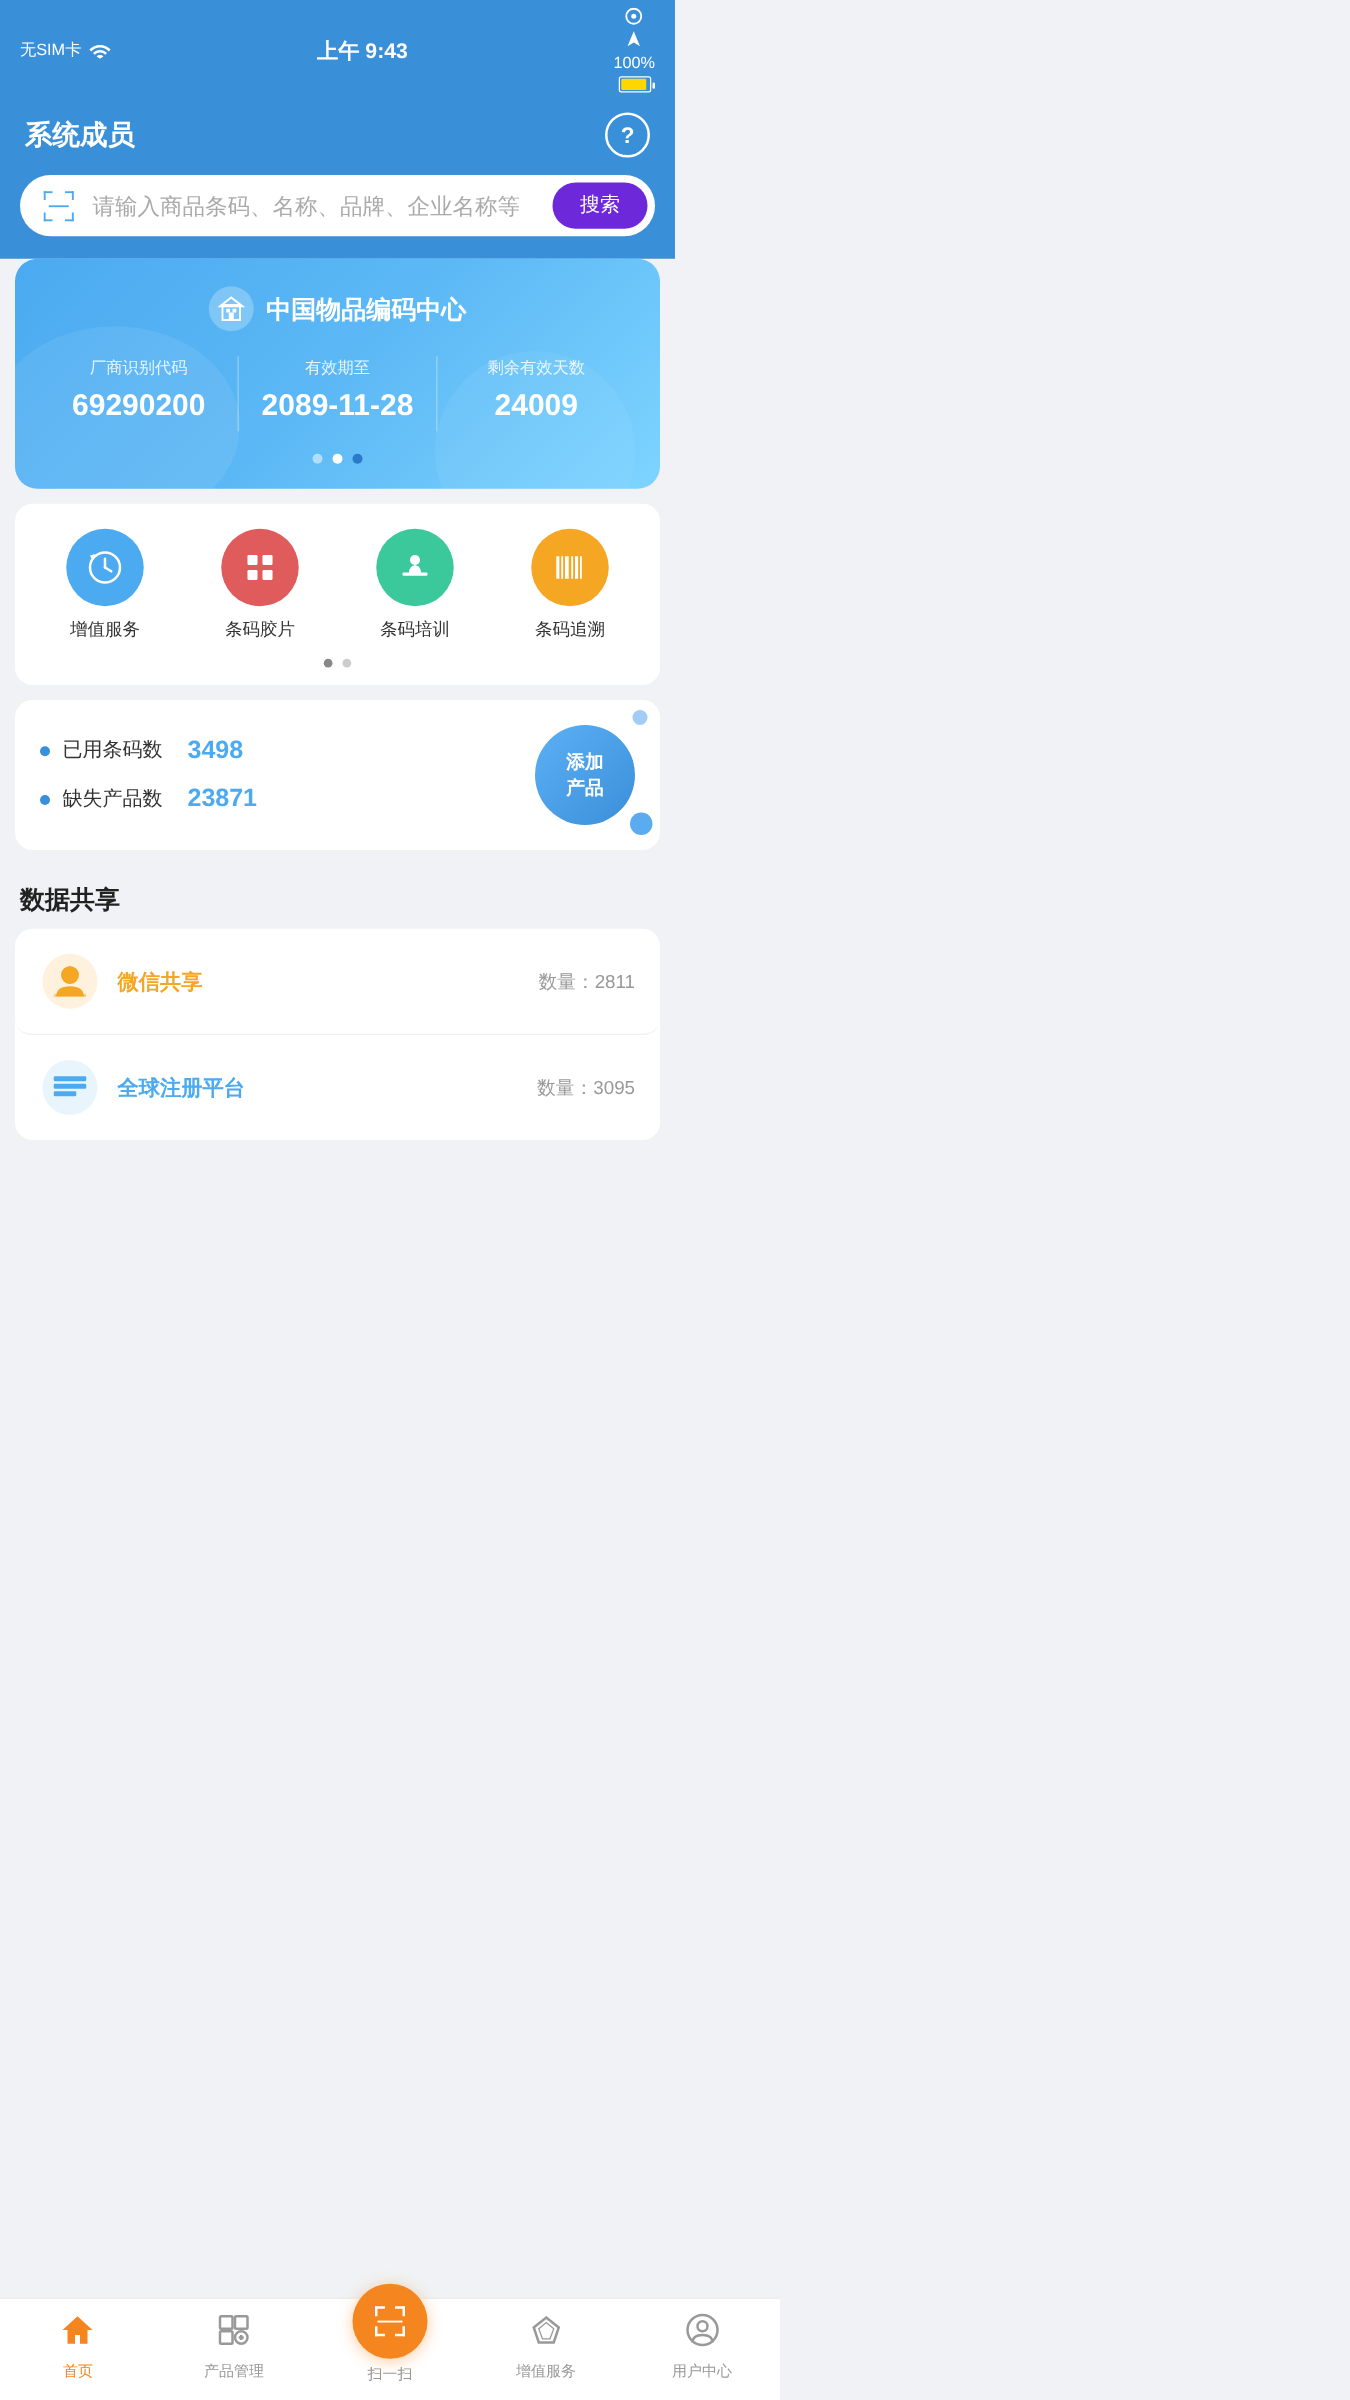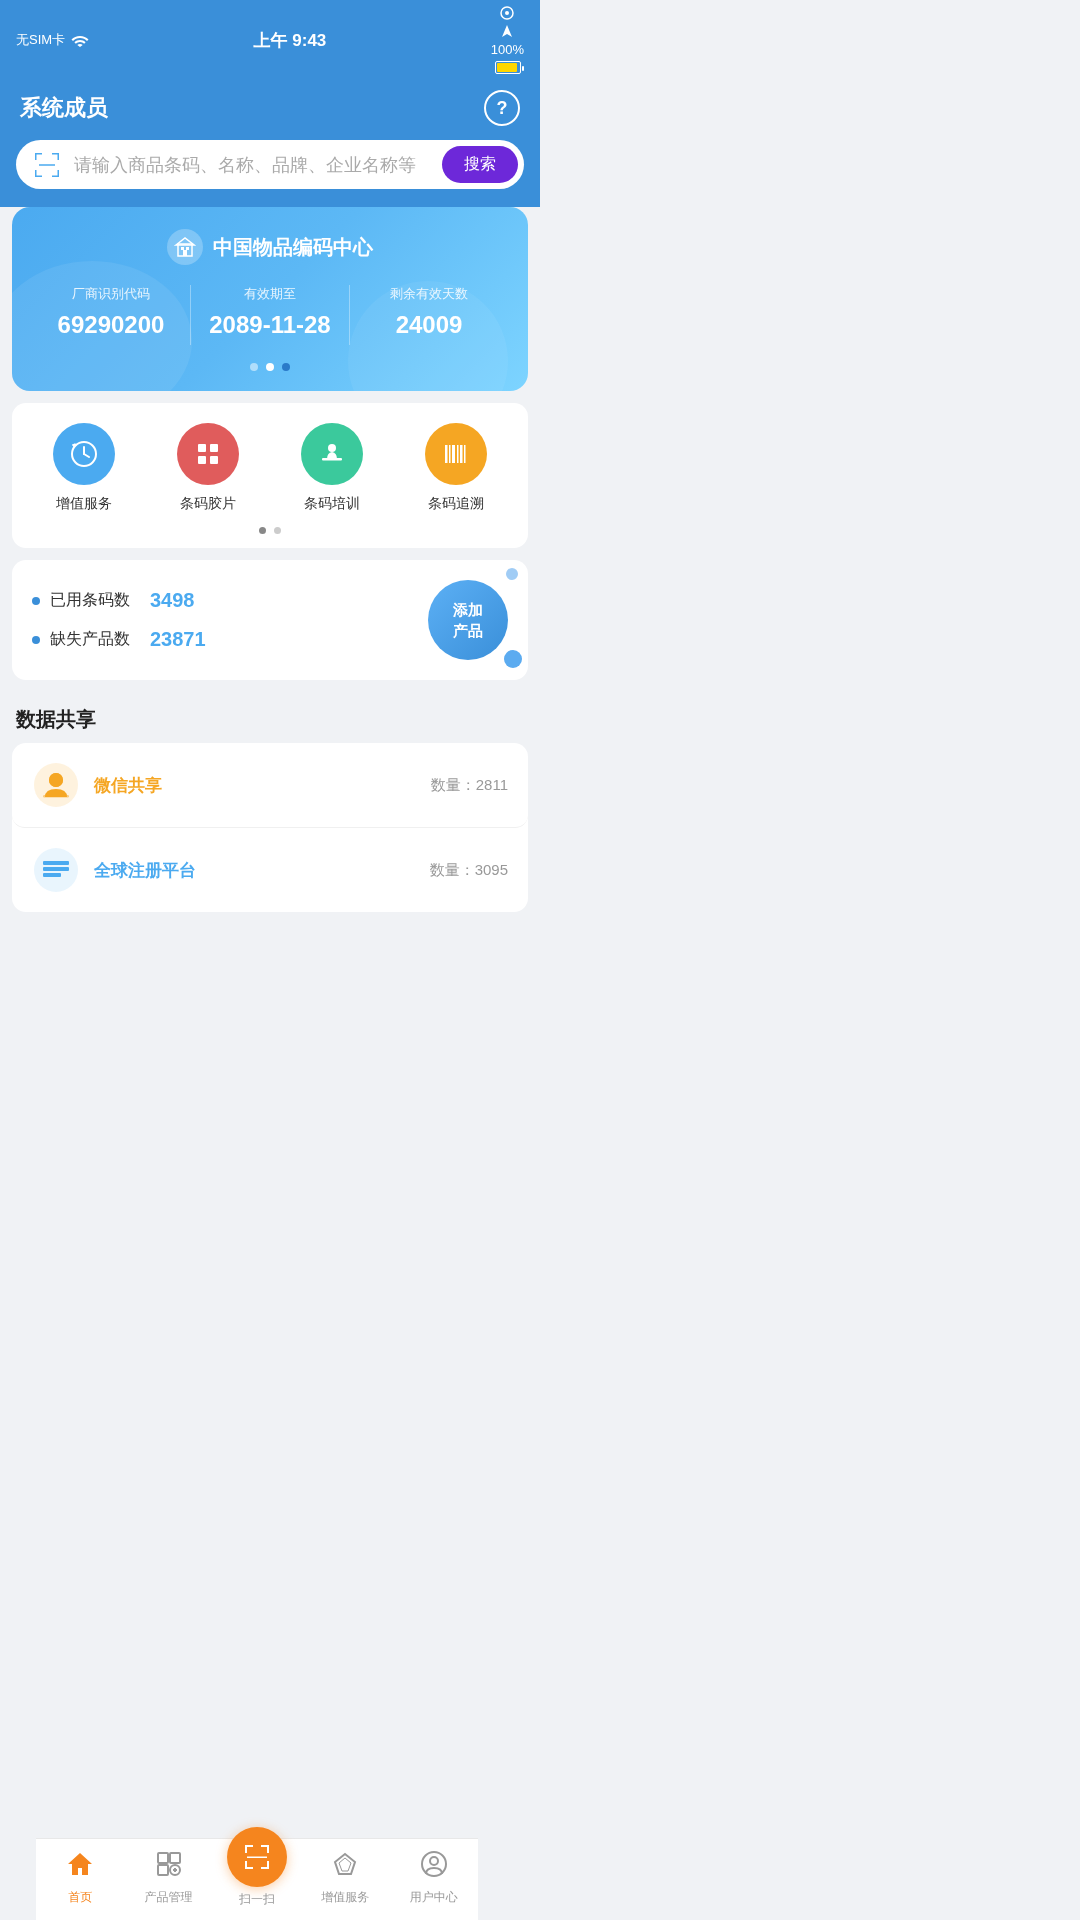--- a/index.html
+++ b/index.html
@@ -350,29 +350,28 @@
     .share-count {
       font-size: 15px;
       color: #999;
     }
 
     
     .bottom-nav {
       position: fixed;
       bottom: 0;
       left: 0;
-      width: 442px;
+      width: 624px;
       background: white;
       border-top: 1px solid #e8e8e8;
       display: flex;
       justify-content: space-around;
       align-items: center;
       padding: 8px 0 12px 0;
       z-index: 100;
-      margin-left: 36px;
     }
     .nav-item {
       display: flex;
       flex-direction: column;
       align-items: center;
       gap: 4px;
       cursor: pointer;
       min-width: 80px;
     }
     .nav-icon {

